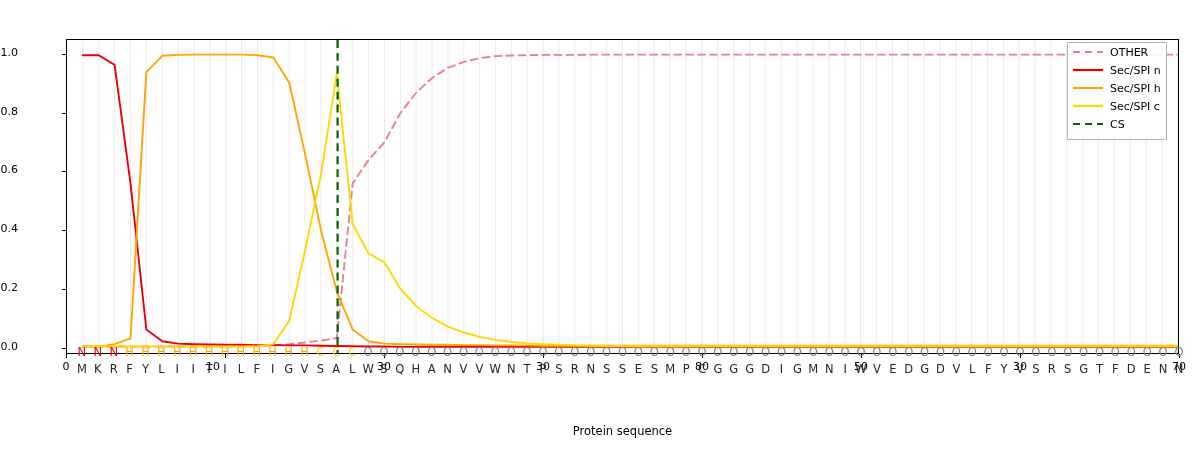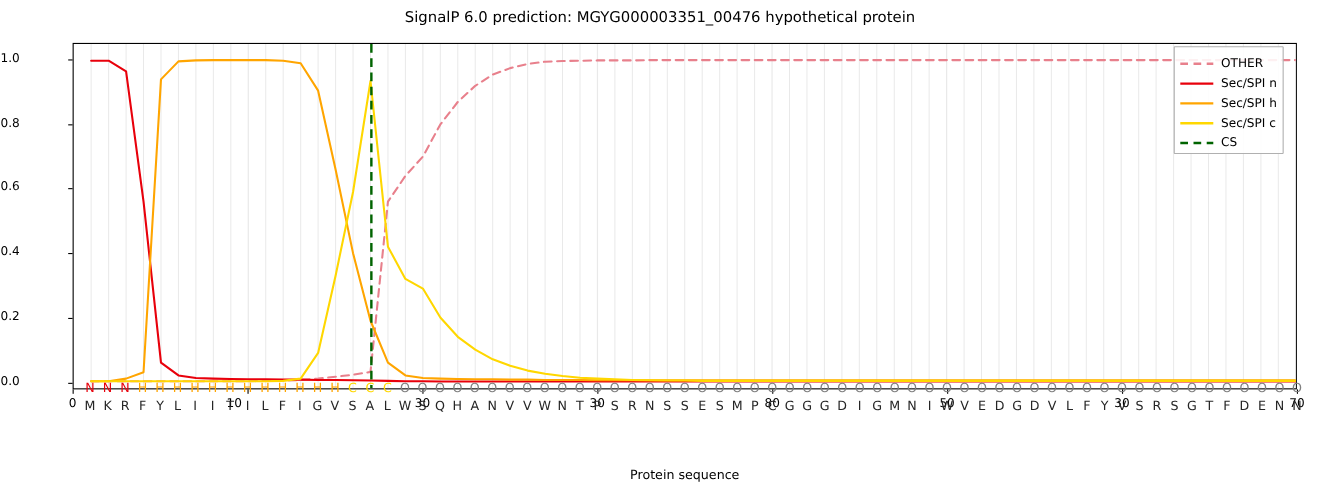--- a/index.html
+++ b/index.html
@@ -45,31 +45,30 @@
   }
   .seq-cell{color:#262626;}
 
   
   #legend{
     position:absolute;left:1067px;top:42px;
     border:1px solid #b0b0b0;background:rgba(255,255,255,0.88);
     padding:3px 5px 3px 4px;box-sizing:border-box;
     border-radius:1px;
   }
-  .legend-row{display:flex;align-items:flex-end;height:18px;}
+  .legend-row{display:flex;align-items:flex-start;height:18px;}
   .legend-swatch{width:32px;height:12px;position:relative;margin-right:6px;flex:0 0 32px;}
   .legend-swatch svg{position:absolute;left:0;top:0;}
   .legend-label{font-size:11px;color:#000;white-space:nowrap;}
 </style>
 </head>
 <body>
 
 <div id="figure">
 
-  <div id="chart-title">SignalP 6.0 prediction: MGYG000003351_00476 hypothetical protein</div>
 
   <div id="plot-area">
     <svg id="grid-svg" preserveAspectRatio="none" viewBox="0 0 1113 315">
         <line x1="15.9" x2="15.9" y1="0" y2="315" stroke="#e9e9e9" stroke-width="0.9"></line>
         <line x1="31.8" x2="31.8" y1="0" y2="315" stroke="#e9e9e9" stroke-width="0.9"></line>
         <line x1="47.7" x2="47.7" y1="0" y2="315" stroke="#e9e9e9" stroke-width="0.9"></line>
         <line x1="63.6" x2="63.6" y1="0" y2="315" stroke="#e9e9e9" stroke-width="0.9"></line>
         <line x1="79.5" x2="79.5" y1="0" y2="315" stroke="#e9e9e9" stroke-width="0.9"></line>
         <line x1="95.4" x2="95.4" y1="0" y2="315" stroke="#e9e9e9" stroke-width="0.9"></line>
         <line x1="111.30000000000001" x2="111.30000000000001" y1="0" y2="315" stroke="#e9e9e9" stroke-width="0.9"></line>

